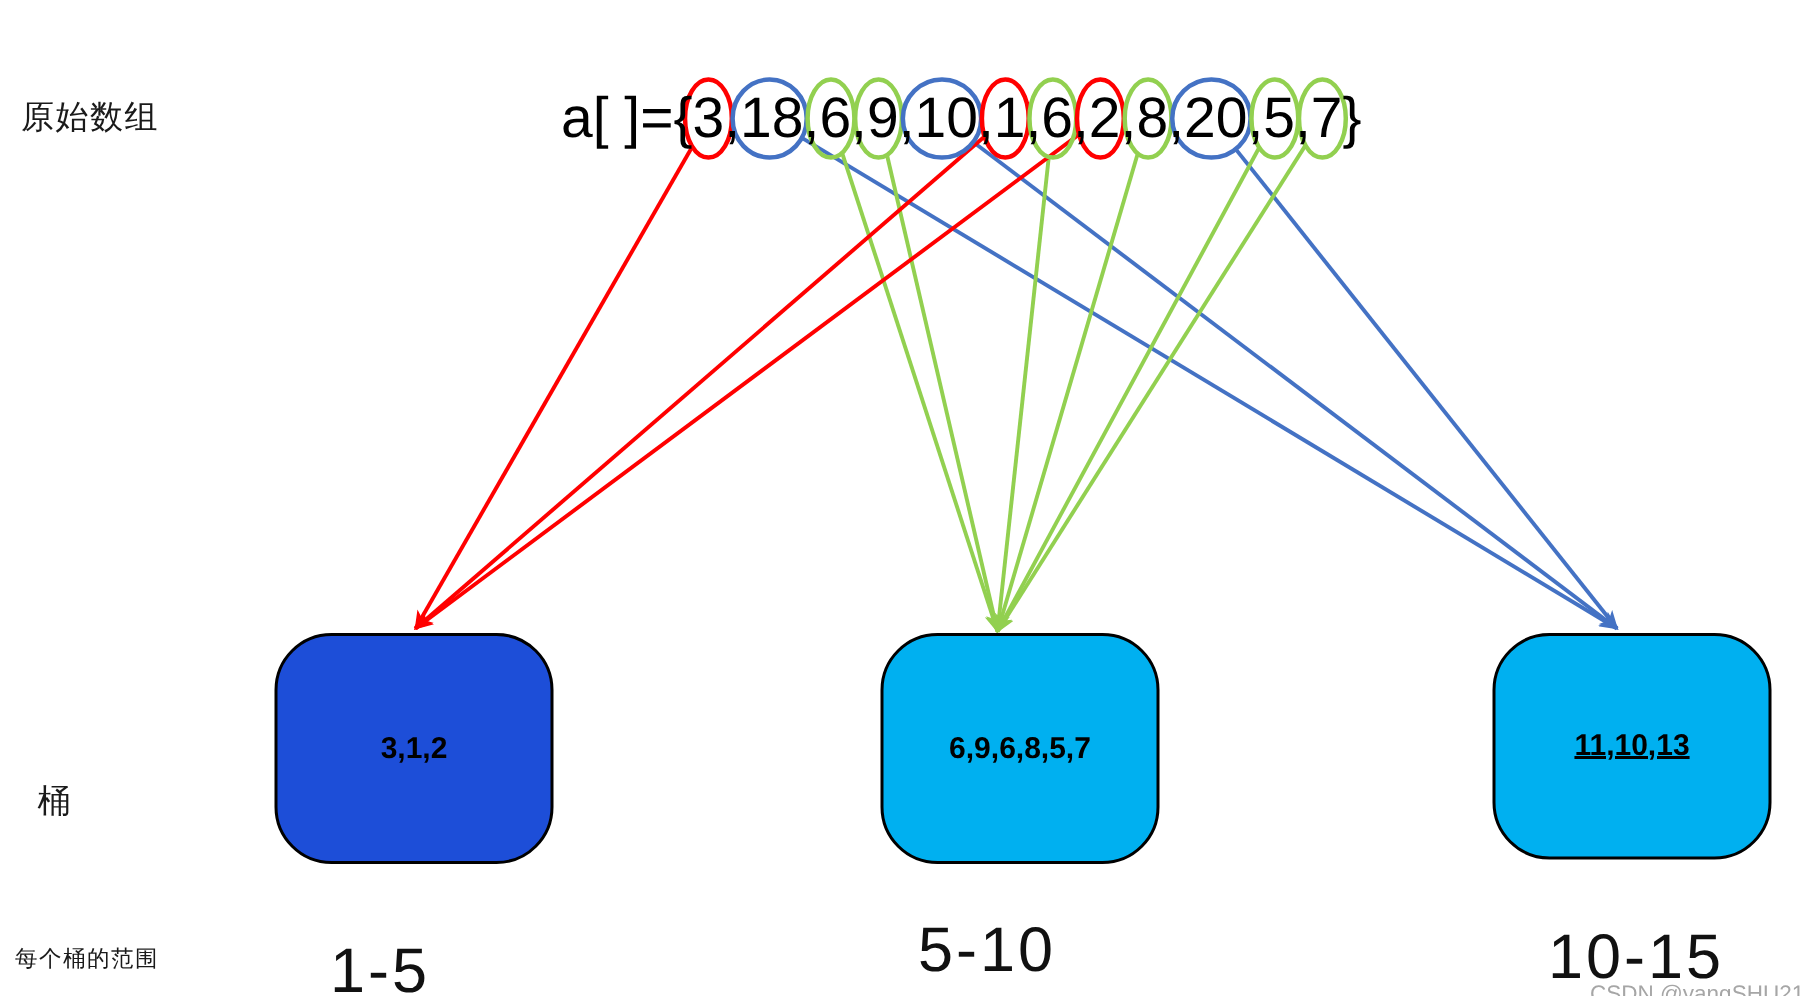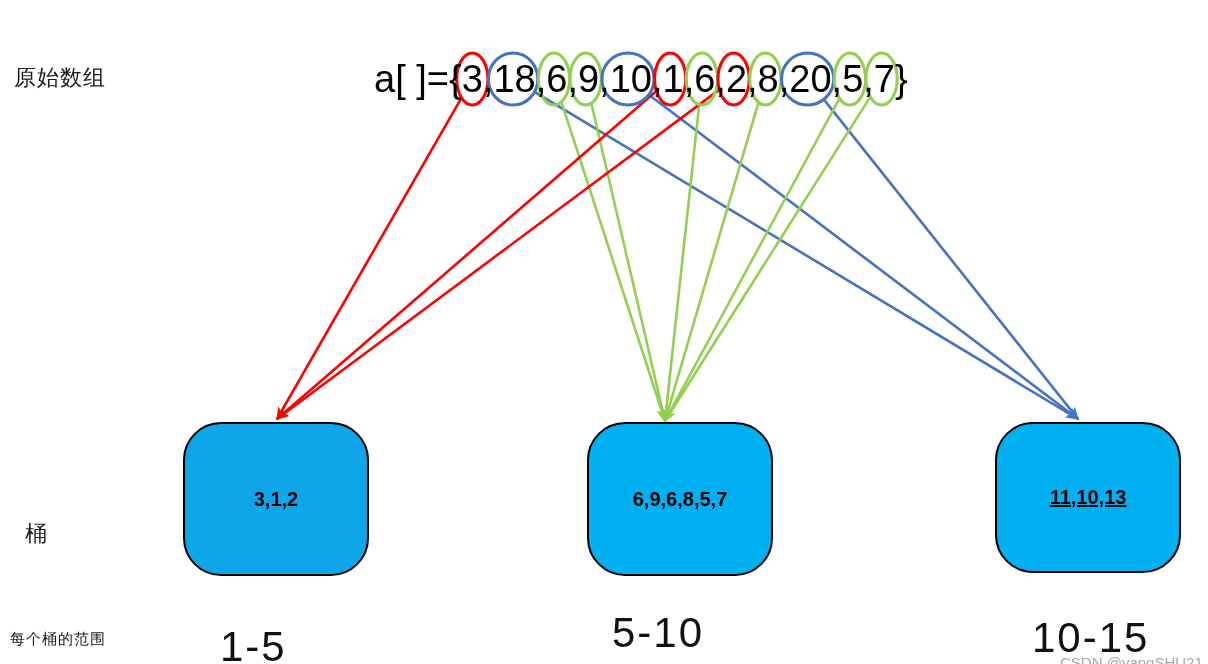--- a/index.html
+++ b/index.html
@@ -101,21 +101,21 @@
       <span class="num">8</span>
       <span>,</span>
       <span class="num">20</span>
       <span>,</span>
       <span class="num">5</span>
       <span>,</span>
       <span class="num">7</span>
       <span>}</span>
     </div>
 
-  <div class="bucket b0" style="background: #0ea5e9; border-color: rgb(0, 0, 0);">
+  <div class="bucket b0" style="background: #1d4ed8; border-color: rgb(0, 0, 0);">
     <span class="bucket-contents">3,1,2</span>
   </div>
   <div class="bucket b1" style="background: rgb(0, 176, 240); border-color: rgb(0, 0, 0);">
     <span class="bucket-contents">6,9,6,8,5,7</span>
   </div>
   <div class="bucket b2" style="background: rgb(0, 176, 240); border-color: rgb(0, 0, 0); text-decoration: underline;">
     <span class="bucket-contents">11,10,13</span>
   </div>
 
   <div class="zh-label" id="bucket-label">桶</div>

